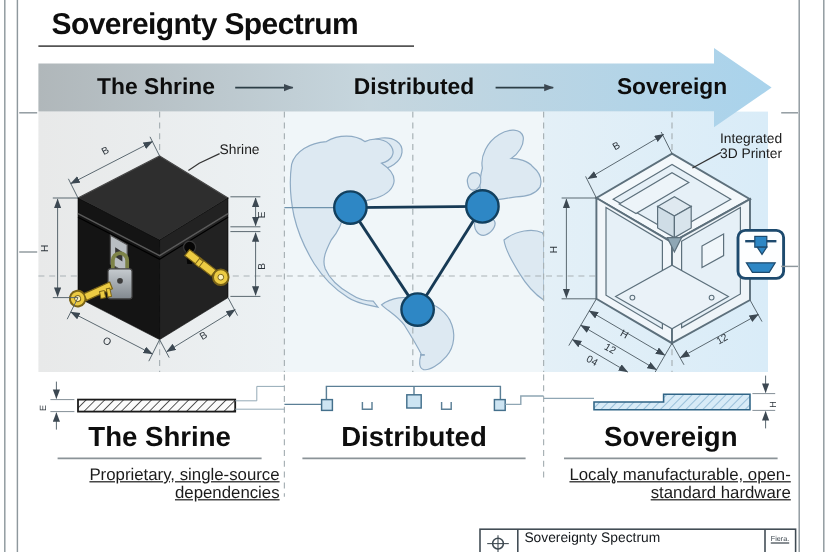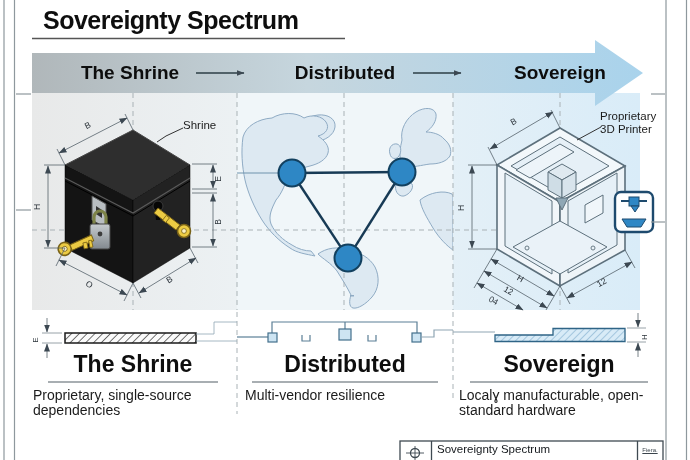--- a/index.html
+++ b/index.html
@@ -6,21 +6,21 @@
   .stage{position:relative;width:690px;height:460px;background:#ffffff;overflow:hidden;
          font-family:"Liberation Sans",sans-serif;color:#111;}
   .stage svg{position:absolute;left:0;top:0;}
   svg text{font-family:"Liberation Sans",sans-serif;fill:#2b333a;}
   .abs{position:absolute;}
   .page-title{left:43px;top:6px;font-size:25px;font-weight:700;letter-spacing:-0.5px;color:#0e0e0e;}
   .band-label{top:60px;height:26px;display:flex;align-items:center;justify-content:center;
               font-size:19px;font-weight:700;color:#0d0d0d;width:150px;}
   .callout{font-size:11.5px;color:#1c1c1c;line-height:1.15;}
   .heading{top:351px;width:210px;text-align:center;font-size:23px;font-weight:700;color:#0e0e0e;}
-  .desc{top:388px;width:200px;text-align:left;font-size:14px;color:#1b1b1b;line-height:1.1;}
+  .desc{top:388px;width:200px;text-align:right;font-size:14px;color:#1b1b1b;line-height:1.1;text-decoration:underline;}
   .tb-title{left:437px;top:443px;font-size:11.5px;color:#14181c;}
   .tb-stamp{left:638px;top:447px;width:24px;text-align:center;font-size:6px;color:#3a444c;
             text-decoration:underline;}
 </style>
 </head>
 <body>
 
 <div class="stage">
 
 <svg width="690" height="460" viewBox="0 0 690 460">
@@ -287,26 +287,25 @@
   </g>
 </svg>
 
 <div class="abs page-title">Sovereignty Spectrum</div>
 
 <div class="abs band-label" style="left:55px;">The Shrine</div>
 <div class="abs band-label" style="left:270px;">Distributed</div>
 <div class="abs band-label" style="left:485px;">Sovereign</div>
 
 <div class="abs callout" style="left:183px;top:119px;">Shrine</div>
-<div class="abs callout" style="left:600px;top:110px;width:62px;">Proprietary 3D Printer</div>
+<div class="abs callout" style="left:600px;top:110px;width:62px;">Integrated 3D Printer</div>
 
 <div class="abs heading" style="left:28px;">The Shrine</div>
 <div class="abs heading" style="left:240px;">Distributed</div>
 <div class="abs heading" style="left:454px;">Sovereign</div>
 
 <div class="abs desc" style="left:33px;">Proprietary, single-source dependencies</div>
-<div class="abs desc" style="left:245px;">Multi-vendor resilience</div>
 <div class="abs desc" style="left:459px;">Localɣ manufacturable, open-standard hardware</div>
 
 <div class="abs tb-title">Sovereignty Spectrum</div>
 <div class="abs tb-stamp">Fiera.</div>
 
 </div>
 
 </body></html>

